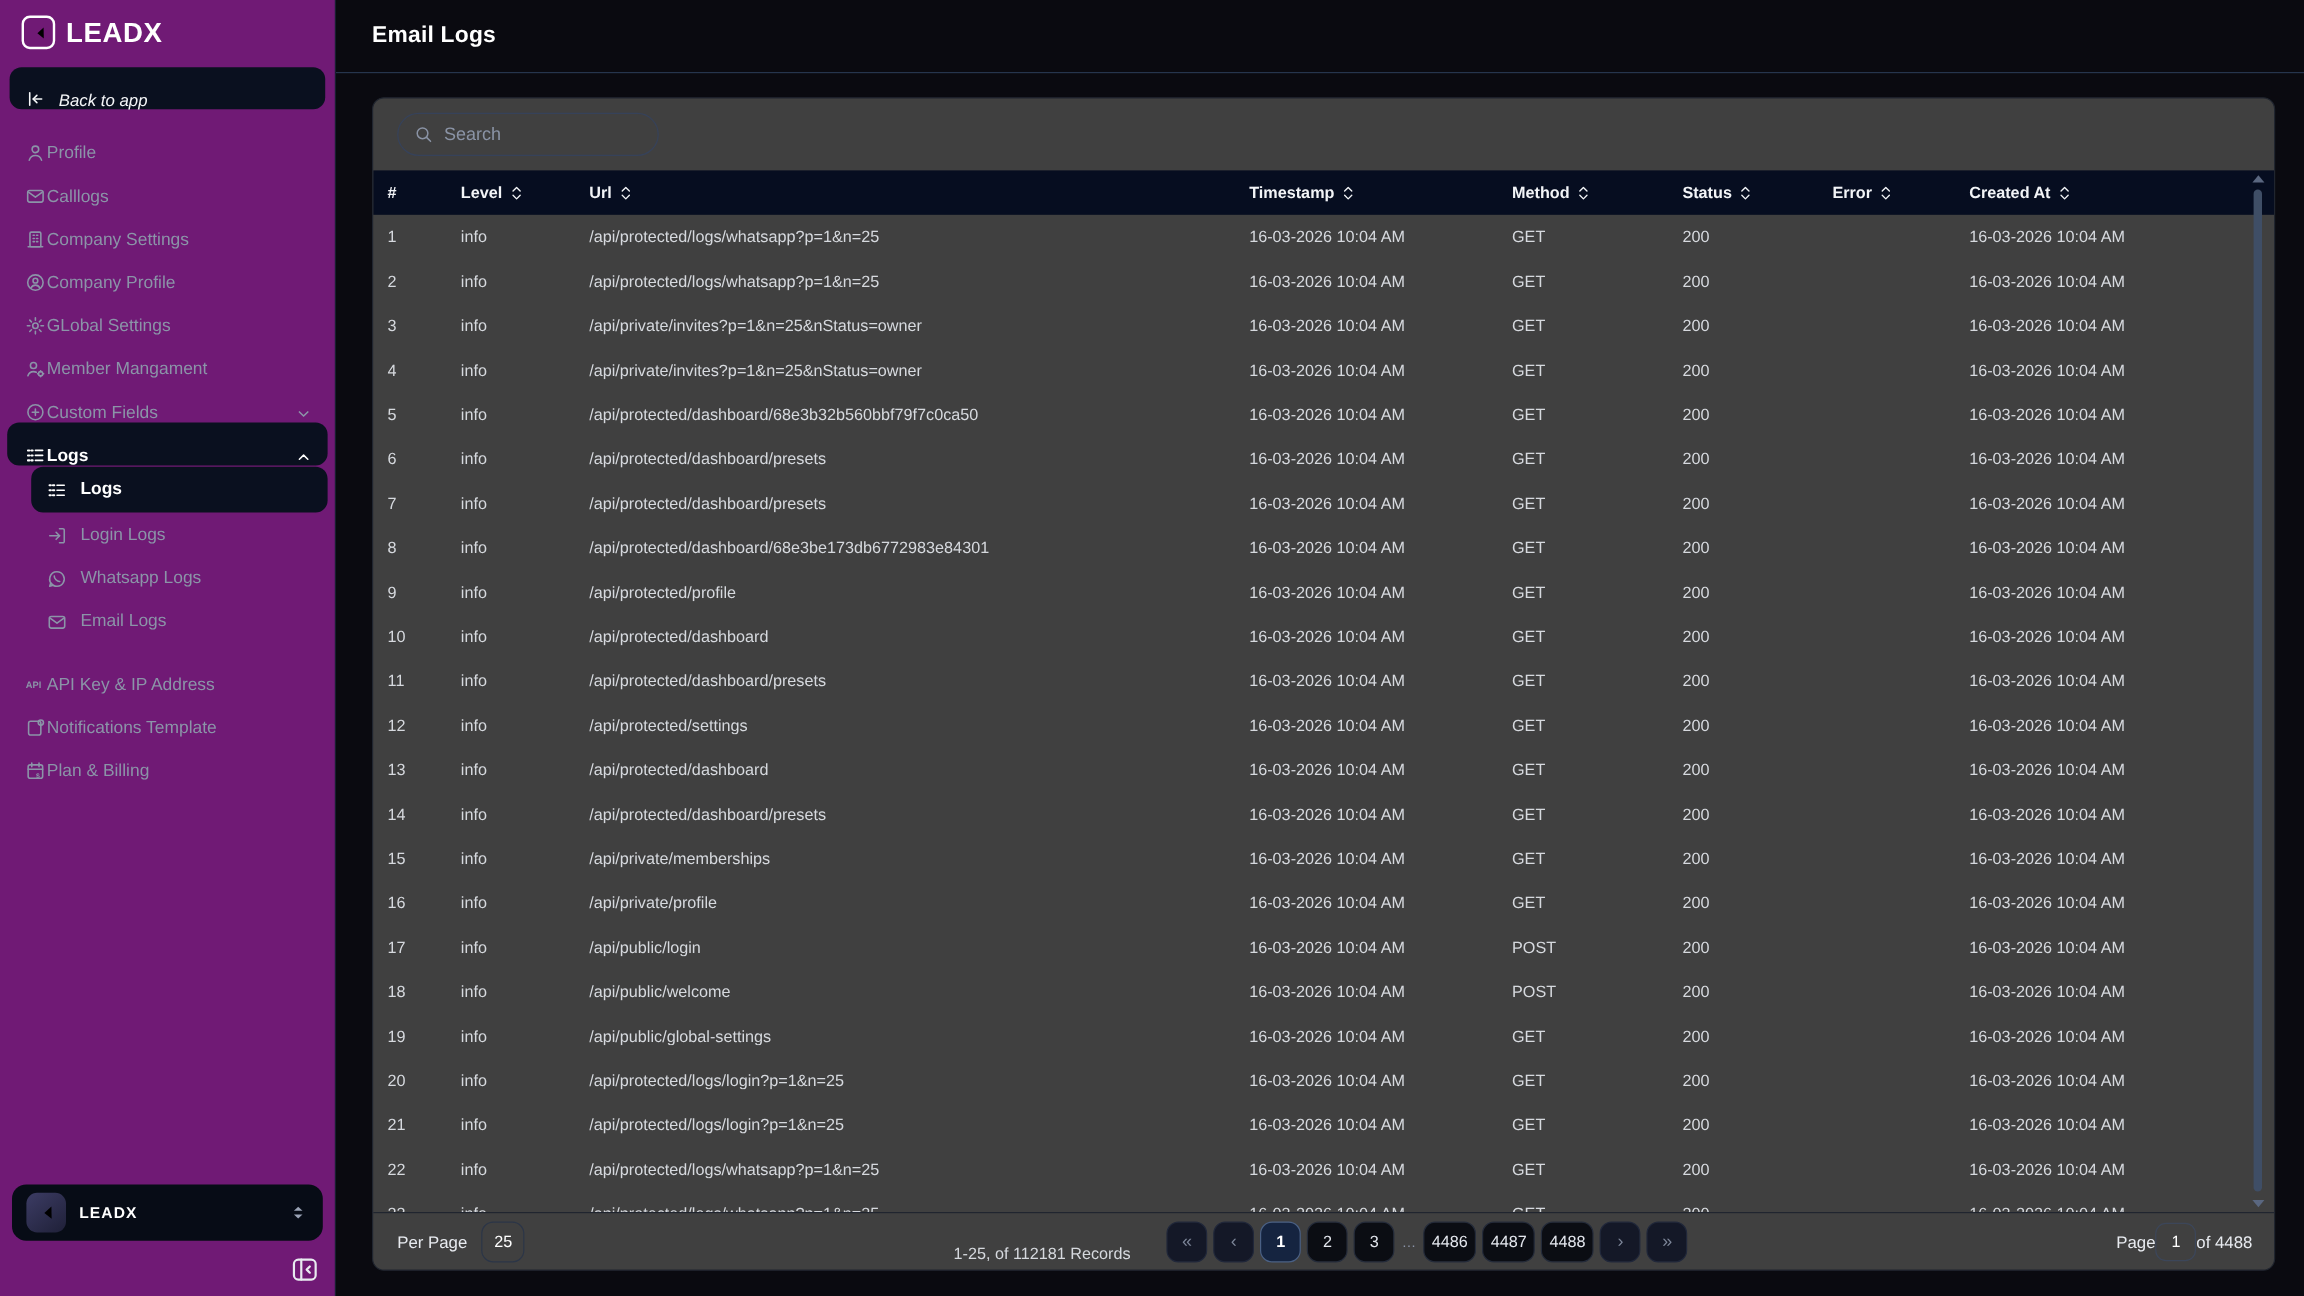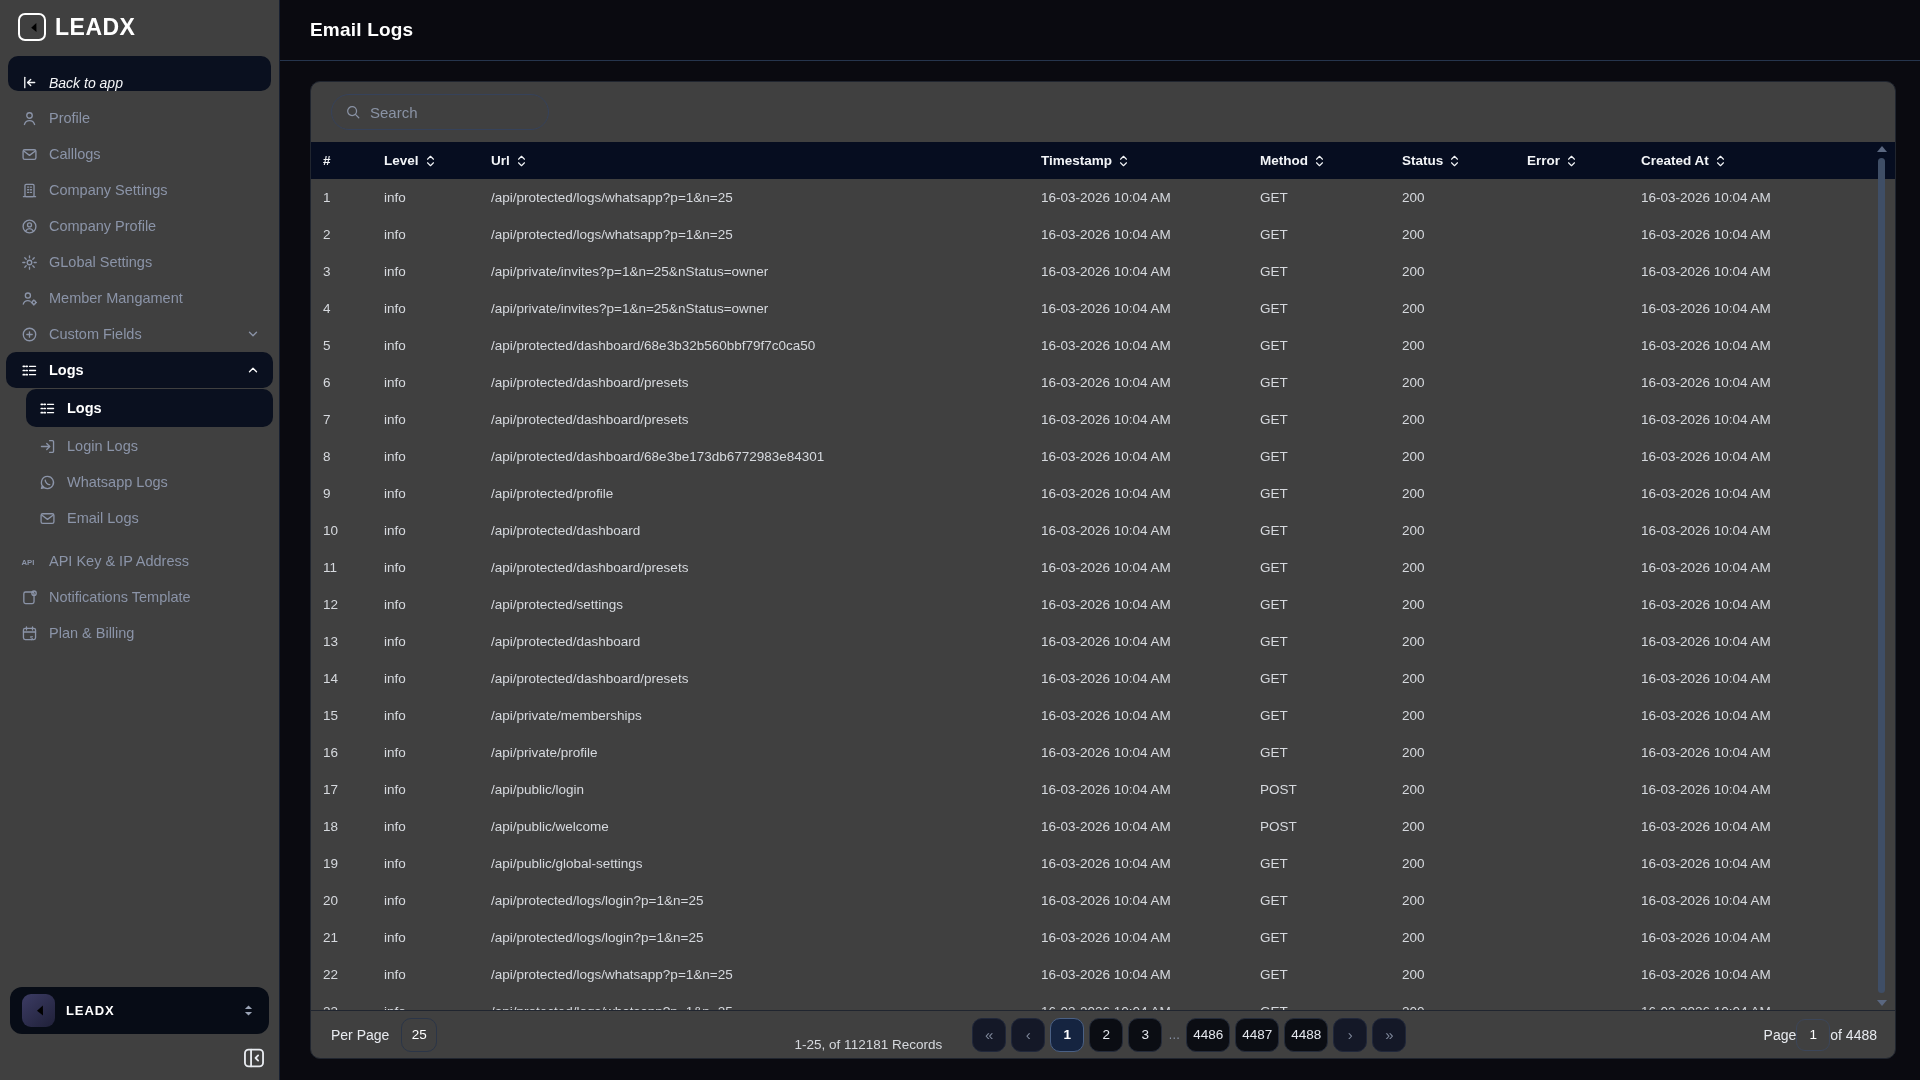--- a/index.html
+++ b/index.html
@@ -1,28 +1,28 @@
 <!DOCTYPE html>
 <html><head>
 <meta charset="utf-8">
 <style>
   * { margin:0; padding:0; box-sizing:border-box; }
   html,body { width:1920px; height:1080px; overflow:hidden; }
   body { background:#0a0a10; font-family:"Liberation Sans", sans-serif; }
   .app { display:flex; width:1920px; height:1080px; }
 
   
-  .sidebar { width:280px; min-width:280px; background:#404040; border-right:1px solid #171f30; display:flex; flex-direction:column; }
+  .sidebar { width:280px; min-width:280px; background:#701a75; border-right:1px solid #171f30; display:flex; flex-direction:column; }
   .brand { display:flex; align-items:center; gap:9px; padding:13px 18px 9px; }
   .brand-badge { width:28px; height:28px; border:2.6px solid #fff; border-radius:7px; display:flex; align-items:center; justify-content:center; color:#fff; }
   .brand-badge svg { width:15px; height:15px; stroke-width:2.3; }
   .brand-name { color:#fff; font-size:23px; font-weight:bold; letter-spacing:.5px; }
   .back-btn { margin:6px 8px 9px; background:#0a101f; border-radius:10px; height:35px; display:flex; align-items:flex-end; gap:11px; padding:0 13px; color:#f5f6f8; font-size:14px; cursor:pointer;font-style:italic; }
   .nav { display:flex; flex-direction:column; }
-  .nav-item { height:36px; display:flex; align-items:center; gap:11px; padding:0 13px 0 15px; color:#8b94a8; font-size:14.5px; margin:0 6px; border-radius:10px; cursor:pointer; white-space:nowrap; }
+  .nav-item { height:36px; display:flex; align-items:flex-end; gap:1px; padding:0 13px 0 15px; color:#8b94a8; font-size:14.5px; margin:0 6px; border-radius:10px; cursor:pointer; white-space:nowrap; }
   .nav-item.active { background:#0a101f; color:#fff; font-weight:bold; }
   .nav-item.group-gap { margin-top:7px; }
   .nav-item .chev { margin-left:auto; }
   .nav-sub { height:36px; display:flex; align-items:center; gap:11px; padding:0 13px; margin:0 6px 0 26px; border-radius:10px; color:#8b94a8; font-size:14.5px; cursor:pointer; white-space:nowrap; }
   .nav-sub.active { background:#0a101f; color:#fff; font-weight:bold; height:38px; margin-top:1px; margin-bottom:1px; }
   .icn { display:inline-flex; align-items:center; justify-content:center; }
   .icn svg { width:17px; height:17px; fill:none; stroke:currentColor; stroke-width:1.4; stroke-linecap:round; stroke-linejoin:round; }
   .icn.chev svg { width:14px; height:14px; stroke-width:1.7; }
   .side-footer { margin:auto 10px 5px; background:#070c16; border-radius:12px; min-height:47px; display:flex; align-items:center; gap:11px; padding:0 12px; cursor:pointer; }
   .ws-badge { width:33px; height:33px; border-radius:9px; background:linear-gradient(140deg,#3c3c64,#1f2038); display:flex; align-items:center; justify-content:center; color:#fff; }

